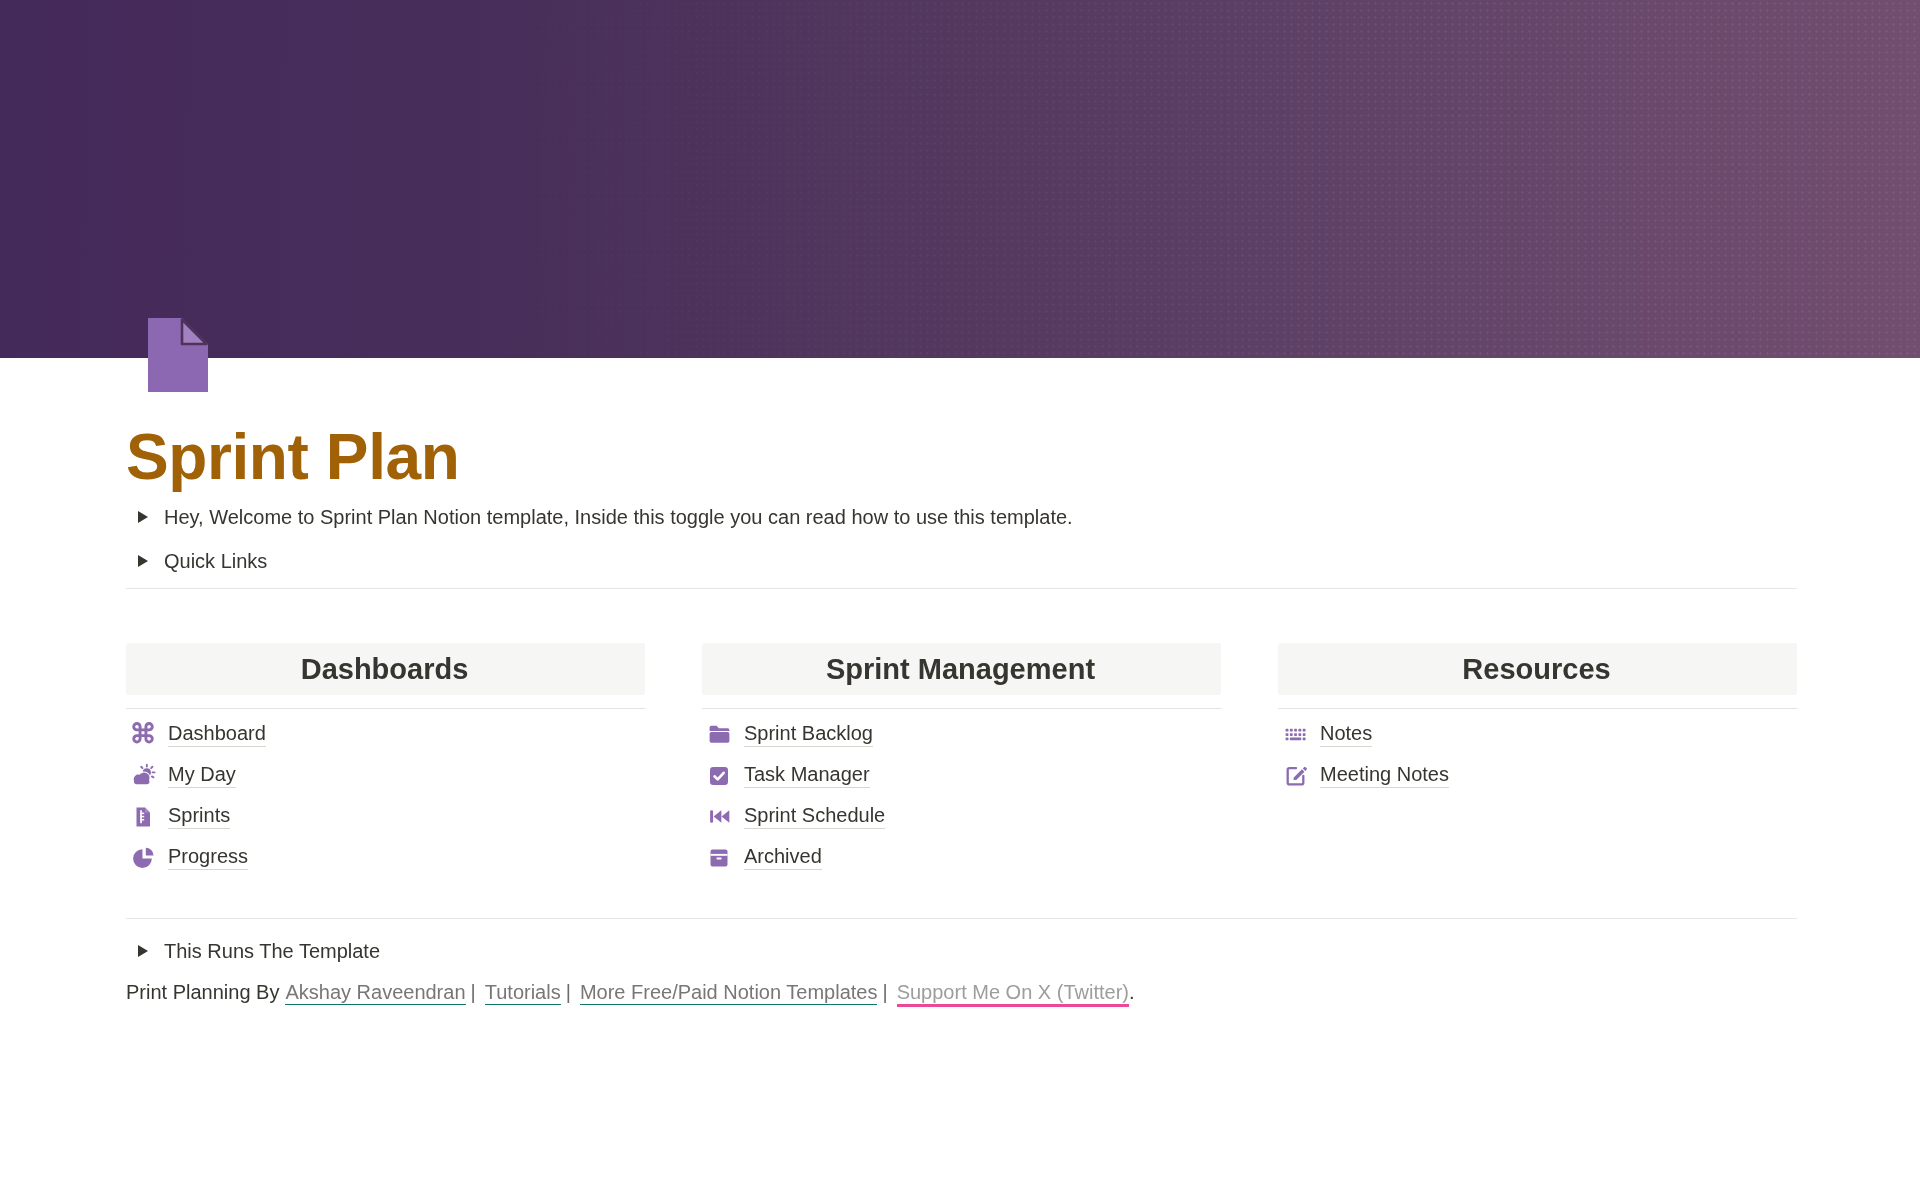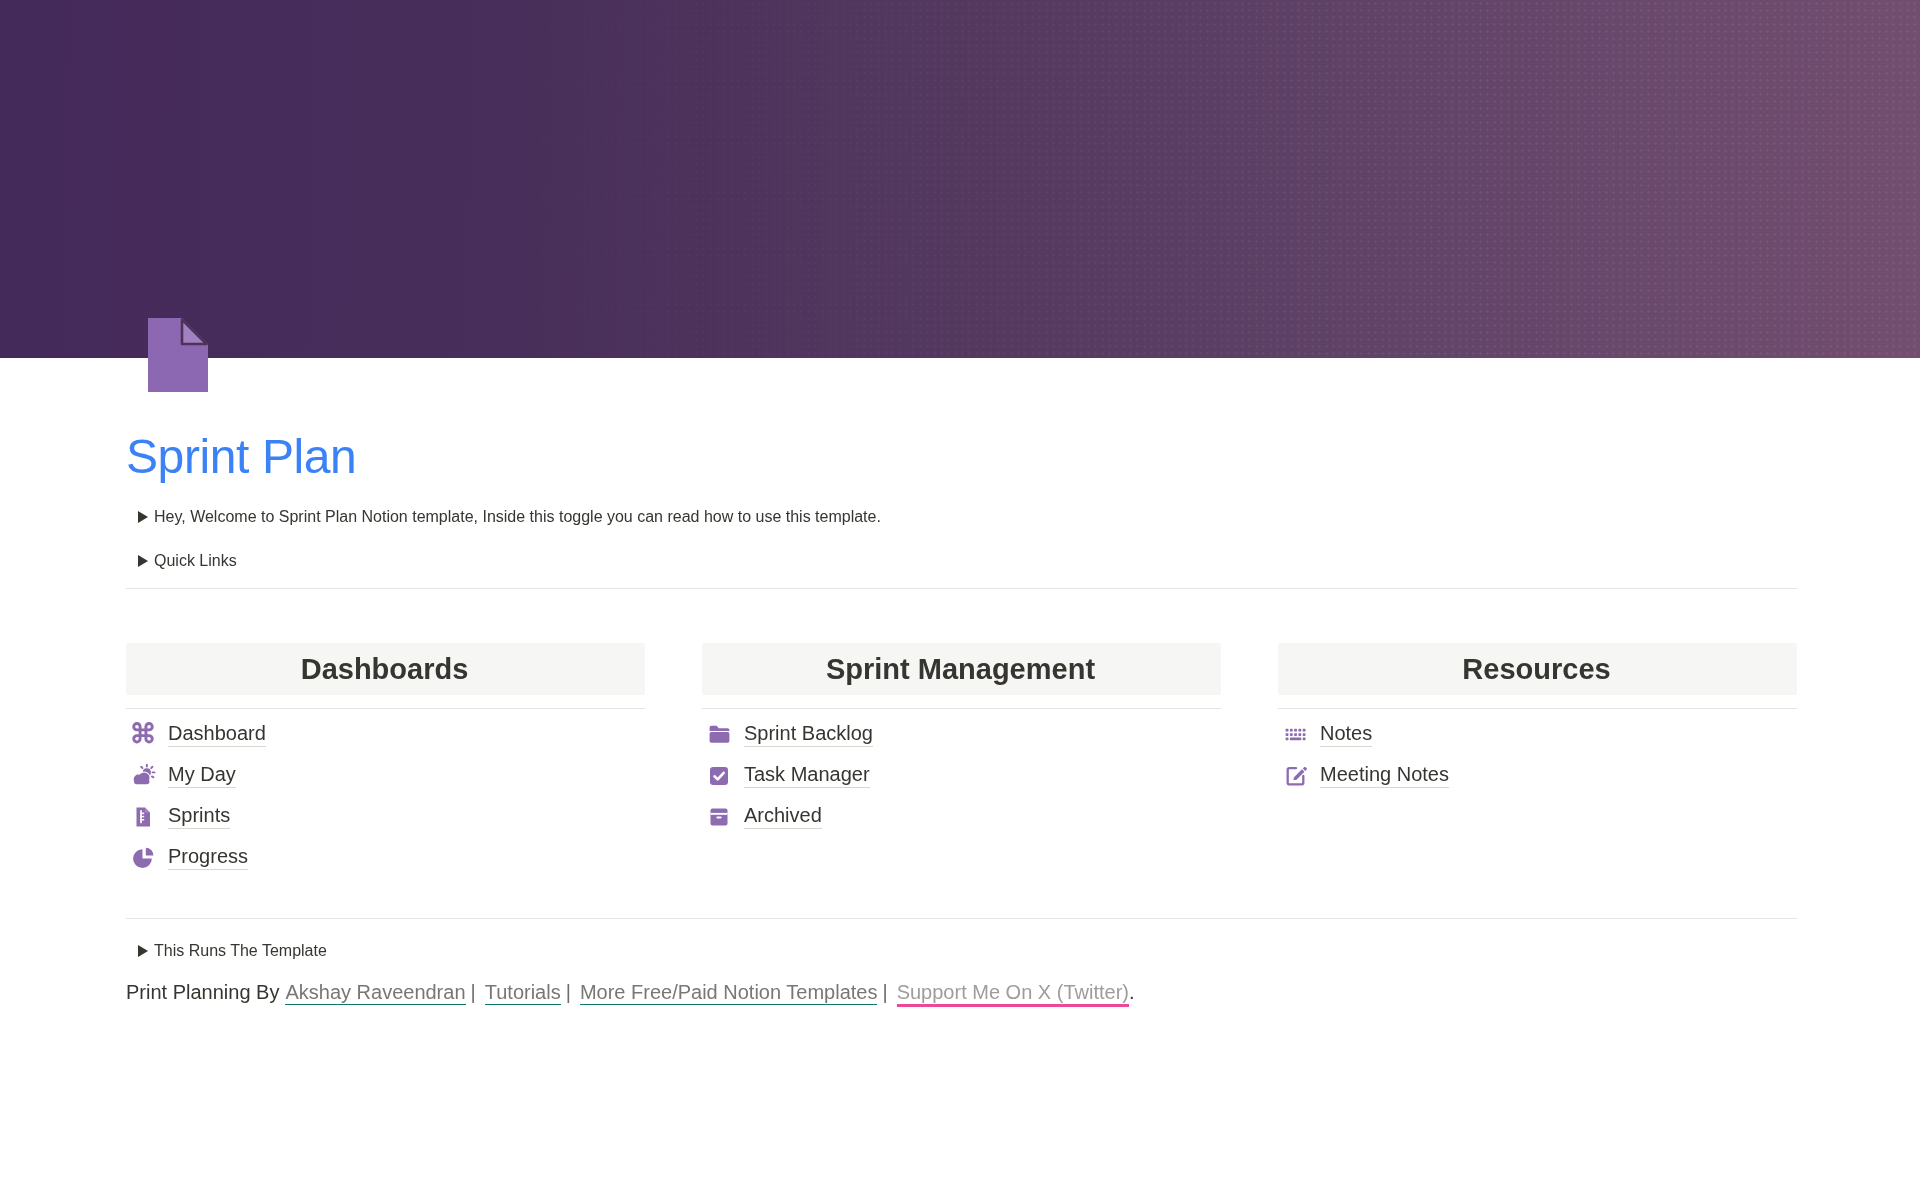--- a/index.html
+++ b/index.html
@@ -15,28 +15,28 @@
     background-size:7px 7px;
     -webkit-mask-image:linear-gradient(90deg,transparent 20%,rgba(0,0,0,.85) 75%);
     mask-image:linear-gradient(90deg,transparent 20%,rgba(0,0,0,.85) 75%); }
 
   
   .page-icon { position:absolute; left:146px; top:316px; width:64px; height:78px; cursor:pointer; }
 
   
   .content { position:absolute; top:358px; left:0; width:1920px; padding:0 123px 0 126px; }
 
-  .title { margin-top:70px; font-size:48px; line-height:58px; font-weight:400;
-    letter-spacing:-0.4px; color:#3b82f6; }
+  .title { margin-top:70px; font-size:64px; line-height:58px; font-weight:700;
+    letter-spacing:-0.4px; color:#a16207; }
 
   .toggle-row { display:flex; align-items:center; height:32px; padding-left:6px; }
   .toggle-row .tri { width:22px; display:flex; align-items:center; justify-content:center; flex:0 0 22px; cursor:pointer; }
   .tri-shape { width:0; height:0; border-left:10px solid #373530;
     border-top:6px solid transparent; border-bottom:6px solid transparent; }
-  .toggle-row .tlabel { font-size:16px; color:#373530; }
+  .toggle-row .tlabel { margin-left:10px; font-size:20px; color:#373530; }
   .toggle-1 { margin-top:15px; }
   .toggle-2 { margin-top:12px; }
 
   .divider { height:1px; background:#e7e6e3; border:none; }
   .divider-top { margin-top:11px; }
   .divider-bottom { margin-top:33px; }
 
   
   .columns { display:flex; gap:57px; margin-top:54px;text-align:center; }
   .col { flex:1 1 0; min-width:0; }
@@ -181,20 +181,30 @@
           <div class="item">
             <span class="icn">
               <svg width="24" height="24" viewBox="0 0 24 24">
                 <rect x="3" y="3" width="18" height="18" rx="3.2" fill="#8d6bb0"></rect>
                 <path d="M7.5 12.3 L10.7 15.4 L16.7 8.8" stroke="#ffffff" stroke-width="2.6" fill="none" stroke-linecap="round" stroke-linejoin="round"></path>
               </svg>
             </span>
             <span class="lbl">Task Manager</span>
           </div>
 
+          <div class="item">
+            <span class="icn">
+              <svg width="25" height="25" viewBox="0 0 24 24" fill="#8d6bb0">
+                <rect x="3" y="6" width="2.8" height="12" rx="1.2"></rect>
+                <path d="M13.8 6 L6.4 12 L13.8 18 Z"></path>
+                <path d="M21.4 6 L14 12 L21.4 18 Z"></path>
+              </svg>
+            </span>
+            <span class="lbl">Sprint Schedule</span>
+          </div>
 
           <div class="item">
             <span class="icn">
               <svg width="24" height="24" viewBox="0 0 24 24">
                 <rect x="3.5" y="3.5" width="17" height="17" rx="2" fill="#8d6bb0"></rect>
                 <rect x="3.5" y="7.9" width="17" height="1.9" fill="#ffffff"></rect>
                 <rect x="9.4" y="11.6" width="5.2" height="1.9" rx="0.95" fill="#ffffff"></rect>
               </svg>
             </span>
             <span class="lbl">Archived</span>

